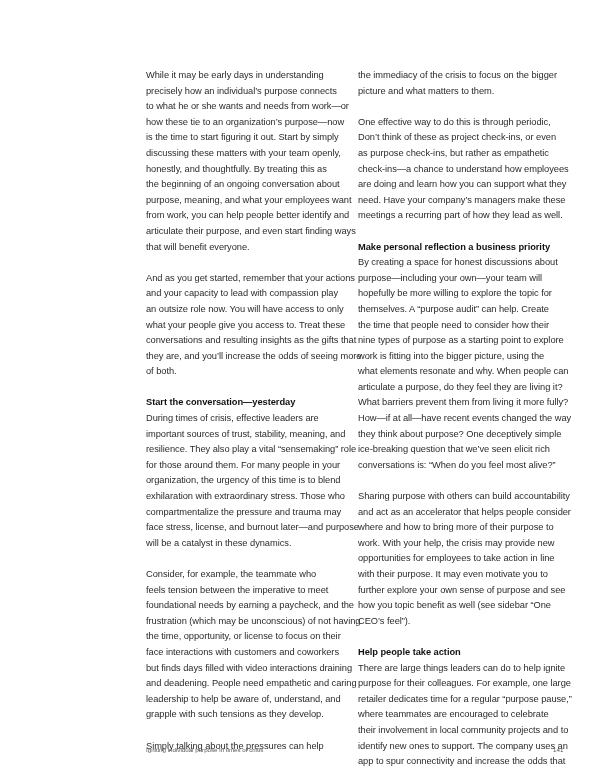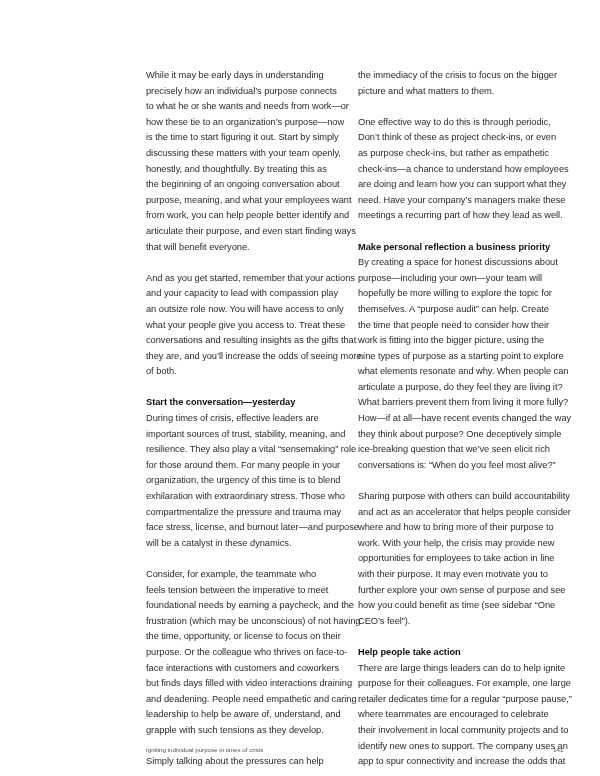--- a/index.html
+++ b/index.html
@@ -56,21 +56,20 @@
       <span class="line">face stress, license, and burnout later—and purpose</span>
       <span class="line">will be a catalyst in these dynamics.</span>
     </div>
     <span class="blank"></span>
     <div>
       <span class="line">Consider, for example, the teammate who</span>
       <span class="line">feels tension between the imperative to meet</span>
       <span class="line">foundational needs by earning a paycheck, and the</span>
       <span class="line">frustration (which may be unconscious) of not having</span>
       <span class="line">the time, opportunity, or license to focus on their</span>
-      <span class="line">purpose. Or the colleague who thrives on face-to-</span>
       <span class="line">face interactions with customers and coworkers</span>
       <span class="line">but finds days filled with video interactions draining</span>
       <span class="line">and deadening. People need empathetic and caring</span>
       <span class="line">leadership to help be aware of, understand, and</span>
       <span class="line">grapple with such tensions as they develop.</span>
     </div>
     <span class="blank"></span>
     <div>
       <span class="line">Simply talking about the pressures can help</span>
     </div>
@@ -91,40 +90,40 @@
       <span class="line">meetings a recurring part of how they lead as well.</span>
     </div>
     <span class="blank"></span>
     <span class="line heading">Make personal reflection a business priority</span>
     <div>
       <span class="line">By creating a space for honest discussions about</span>
       <span class="line">purpose—including your own—your team will</span>
       <span class="line">hopefully be more willing to explore the topic for</span>
       <span class="line">themselves. A “purpose audit” can help. Create</span>
       <span class="line">the time that people need to consider how their</span>
+      <span class="line">nine types of purpose as a starting point to explore</span>
       <span class="line">work is fitting into the bigger picture, using the</span>
-      <span class="line">nine types of purpose as a starting point to explore</span>
       <span class="line">what elements resonate and why. When people can</span>
       <span class="line">articulate a purpose, do they feel they are living it?</span>
       <span class="line">What barriers prevent them from living it more fully?</span>
       <span class="line">How—if at all—have recent events changed the way</span>
       <span class="line">they think about purpose? One deceptively simple</span>
       <span class="line">ice-breaking question that we’ve seen elicit rich</span>
       <span class="line">conversations is: “When do you feel most alive?”</span>
     </div>
     <span class="blank"></span>
     <div>
       <span class="line">Sharing purpose with others can build accountability</span>
       <span class="line">and act as an accelerator that helps people consider</span>
       <span class="line">where and how to bring more of their purpose to</span>
       <span class="line">work. With your help, the crisis may provide new</span>
       <span class="line">opportunities for employees to take action in line</span>
       <span class="line">with their purpose. It may even motivate you to</span>
       <span class="line">further explore your own sense of purpose and see</span>
-      <span class="line">how you could benefit as time (see sidebar “One</span>
+      <span class="line">how you topic benefit as well (see sidebar “One</span>
       <span class="line">CEO’s feel”).</span>
     </div>
     <span class="blank"></span>
     <span class="line heading">Help people take action</span>
     <div>
       <span class="line">There are large things leaders can do to help ignite</span>
       <span class="line">purpose for their colleagues. For example, one large</span>
       <span class="line">retailer dedicates time for a regular “purpose pause,”</span>
       <span class="line">where teammates are encouraged to celebrate</span>
       <span class="line">their involvement in local community projects and to</span>

